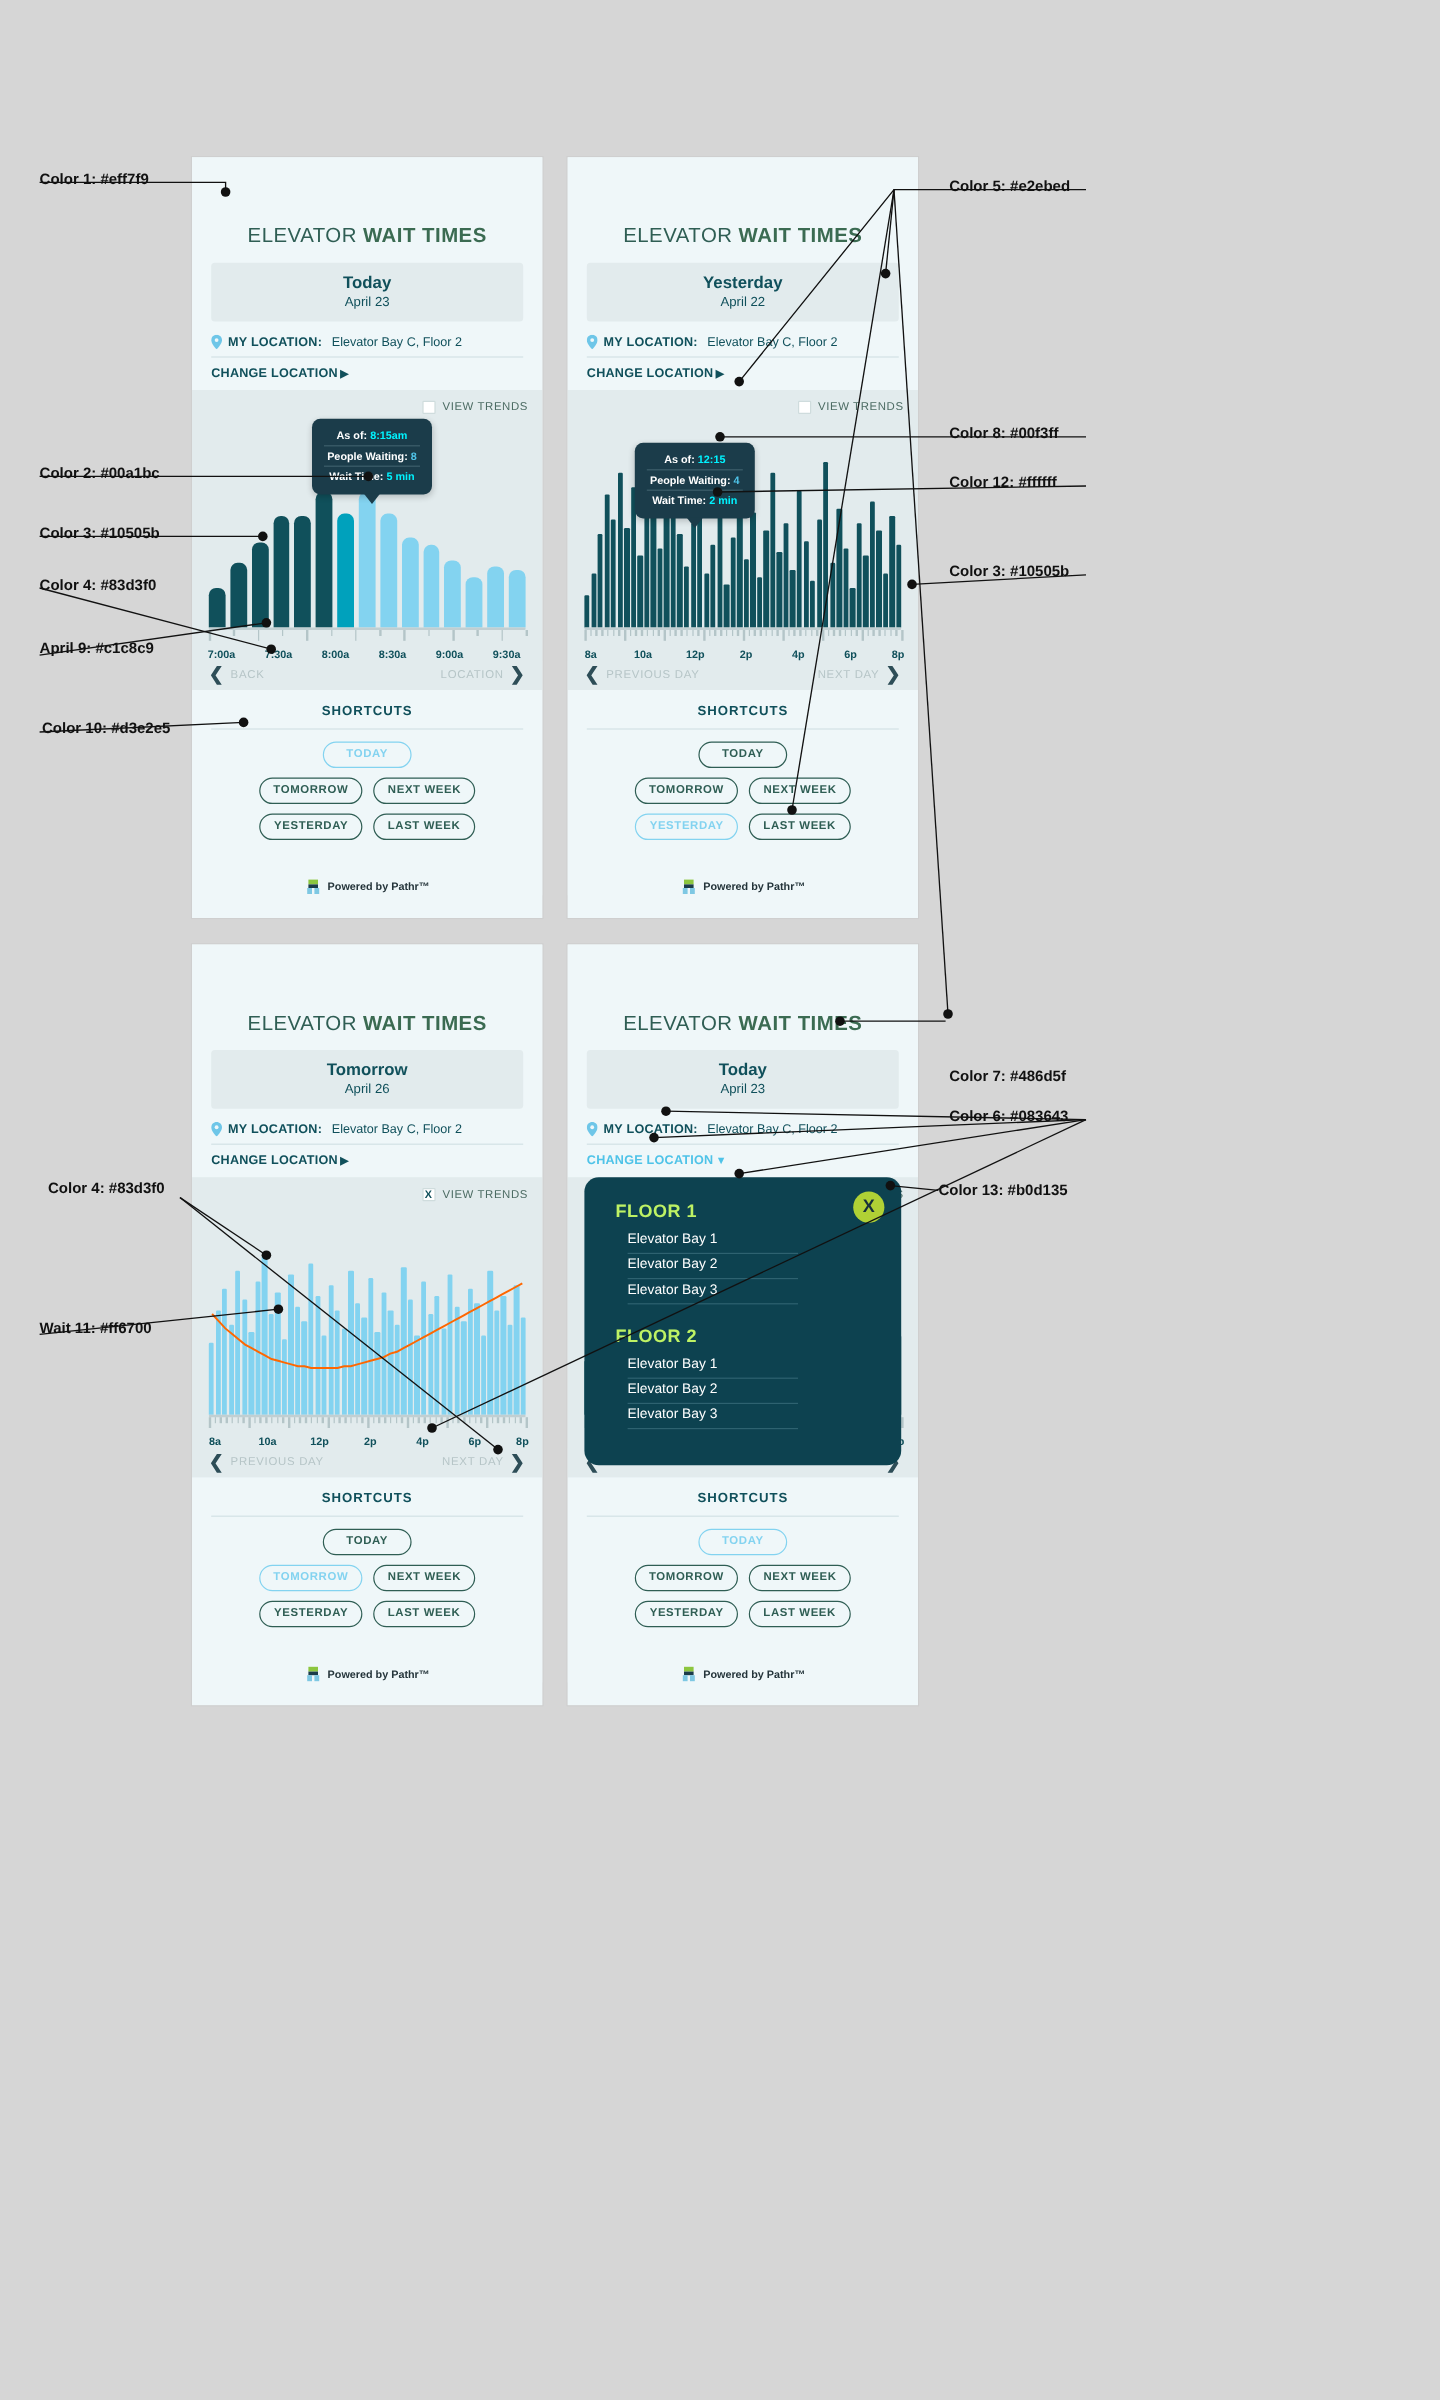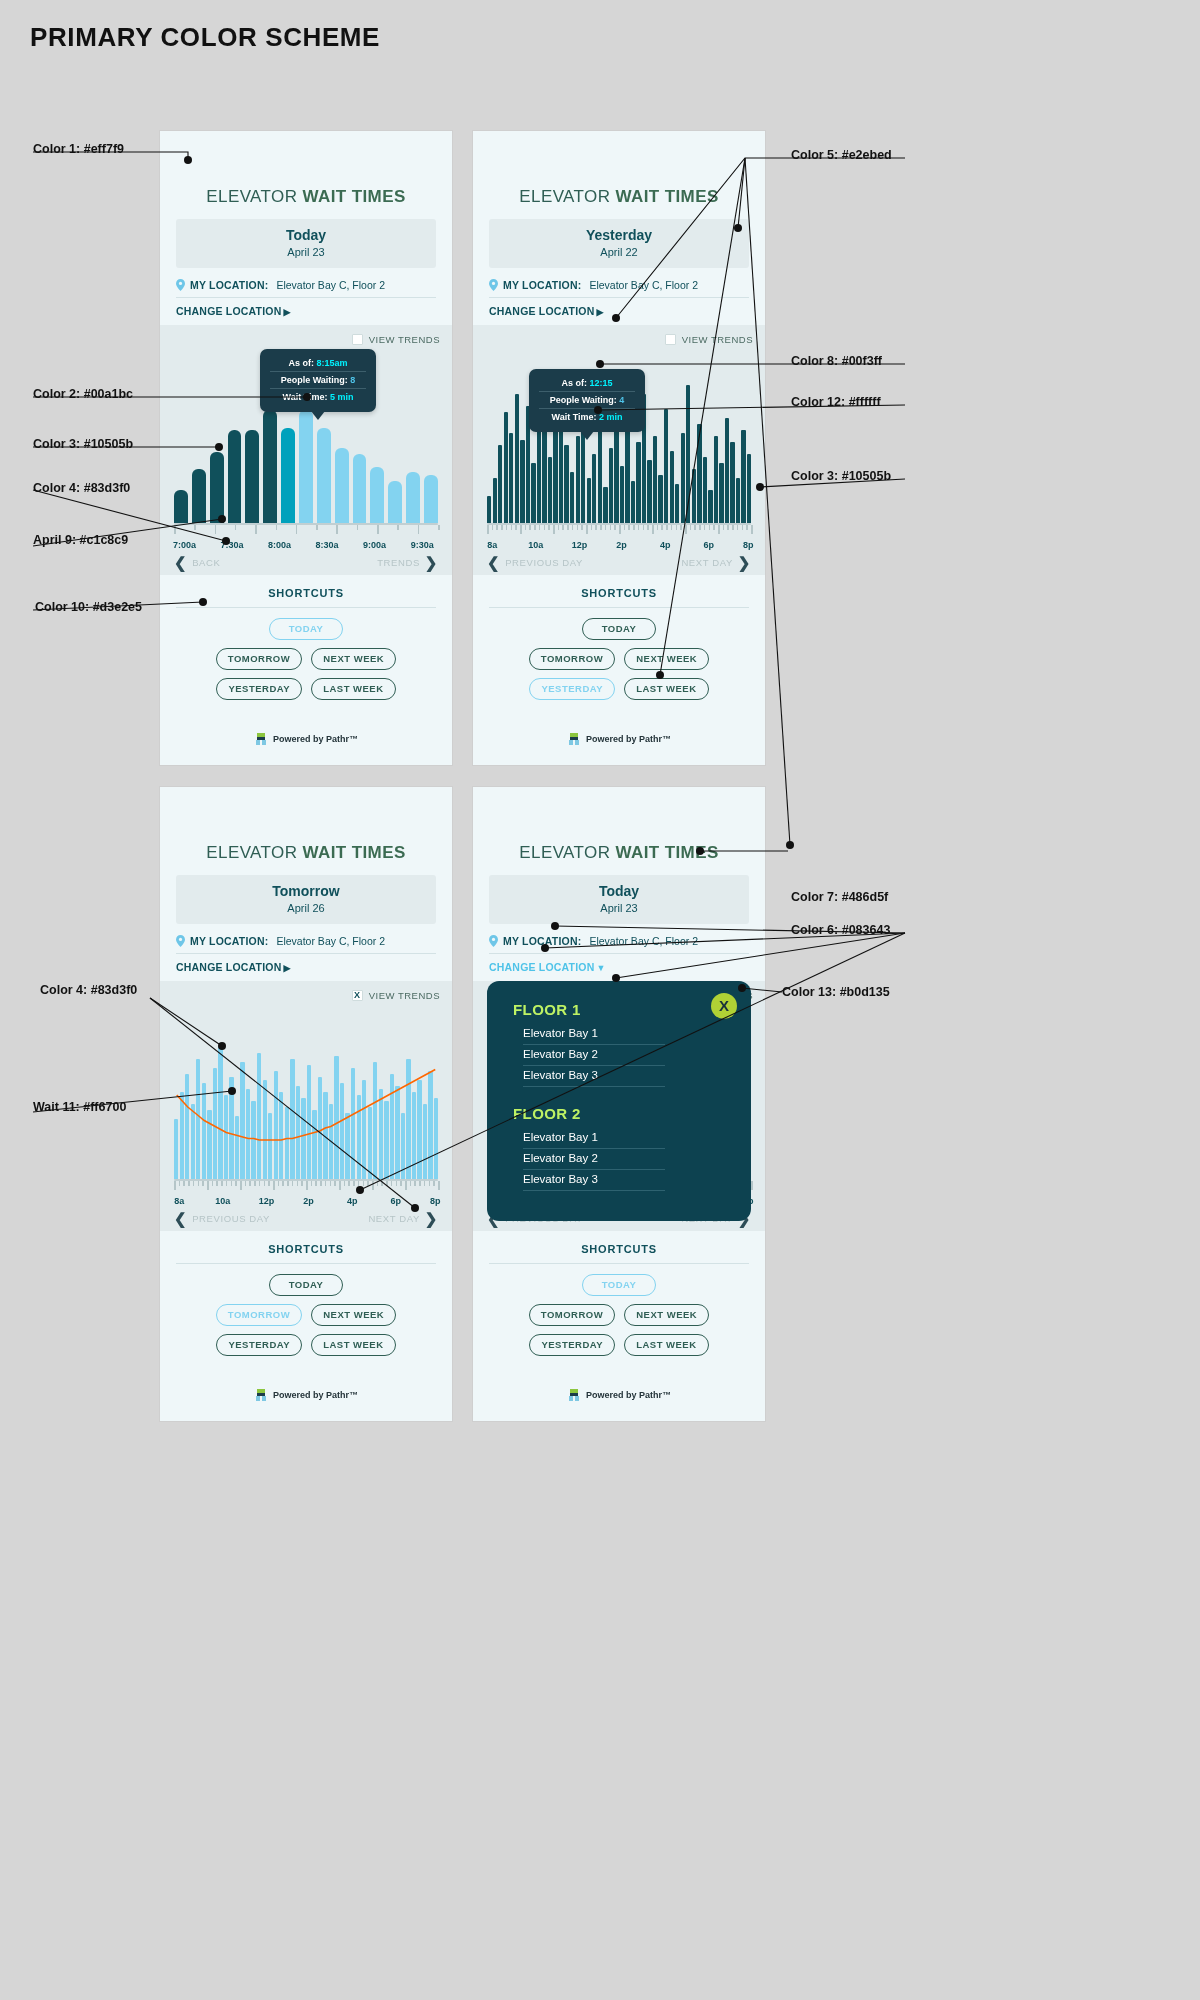--- a/index.html
+++ b/index.html
@@ -102,21 +102,21 @@
     position: absolute; left: 0; right: 0; bottom: 0; height: 24px;
     display: flex; align-items: center; justify-content: space-between;
     padding: 0 14px; background: #e2ebed;
   }
   .navbtn { display: flex; align-items: center; gap: 5px; font-size: 9.5px; letter-spacing: 0.6px; color: #b6c5c7; }
   .chev { color: #2d4d57; font-size: 15px; font-weight: 700; line-height: 1; }
 
   
   .tooltip {
     position: absolute; background: #1b3c4a; border-radius: 7px;
-    padding: 6px 10px 7px; width: 116px; z-index: 6;
+    padding: 6px 10px 7px; width: 100px; z-index: 6;
     box-shadow: 0 2px 5px rgba(0,0,0,0.2);
   }
   .tooltip .tl { font-size: 9px; color: #ffffff; text-align: center; padding: 3px 0; font-weight: 700; }
   .tooltip .tl + .tl { border-top: 1px solid #3d5f6c; }
   .tooltip .v { color: #00f3ff; }
   .tooltip .v.blue { color: #4fc3e8; }
   .ttarrow {
     position: absolute; left: 50%; bottom: -8px; margin-left: -7px;
     width: 0; height: 0; border-left: 7px solid transparent;
     border-right: 7px solid transparent; border-top: 9px solid #1b3c4a;
@@ -168,21 +168,20 @@
     color: #111; white-space: nowrap; z-index: 20;
     font-family: "Liberation Sans", sans-serif;
   }
   svg#leaders { position: absolute; left: 0; top: 0; width: 1200px; height: 2000px; z-index: 15; pointer-events: none; }
 </style>
 </head>
 <body>
 
 <div id="root">
 
-  <div class="page-title">PRIMARY COLOR SCHEME</div>
 
   <svg id="leaders">
     <g stroke="#111" stroke-width="1.1" fill="none">
       <path d="M33,152 L188,152 L188,160"></path>
       <path d="M33,397 L307,397"></path>
       <path d="M33,447 L219,447"></path>
       <path d="M33,490 L226,541"></path>
       <path d="M33,546 L222,519"></path>
       <path d="M33,610 L203,602"></path>
       <path d="M905,158 L745,158 L616,318"></path>
@@ -312,21 +311,21 @@
             <span style="left: 58%;">8:30a</span>
             <span style="left: 76%;">9:00a</span>
             <span style="left: 94%;">9:30a</span>
           </div>
           <div class="navrow">
             <div class="navbtn">
               <span class="chev">❮</span>
               <span>BACK</span>
             </div>
             <div class="navbtn">
-              <span>TRENDS</span>
+              <span>LOCATION</span>
               <span class="chev">❯</span>
             </div>
           </div>
           <div class="tooltip" style="left: 100px; top: 24px;">
             <div class="tl"><span>As of:</span> <span class="v">8:15am</span></div>
             <div class="tl"><span>People Waiting:</span> <span class="v blue">8</span></div>
             <div class="tl"><span>Wait Time:</span> <span class="v">5 min</span></div>
             <div class="ttarrow"></div>
           </div>
         </div>

